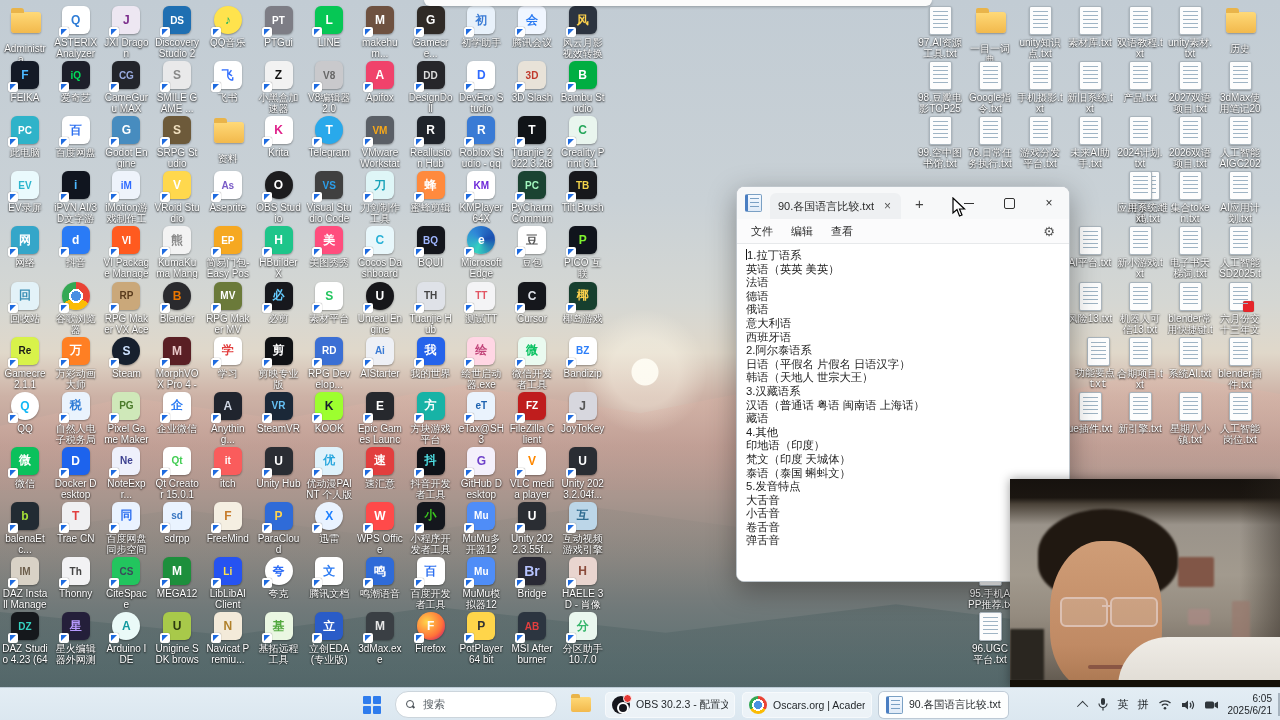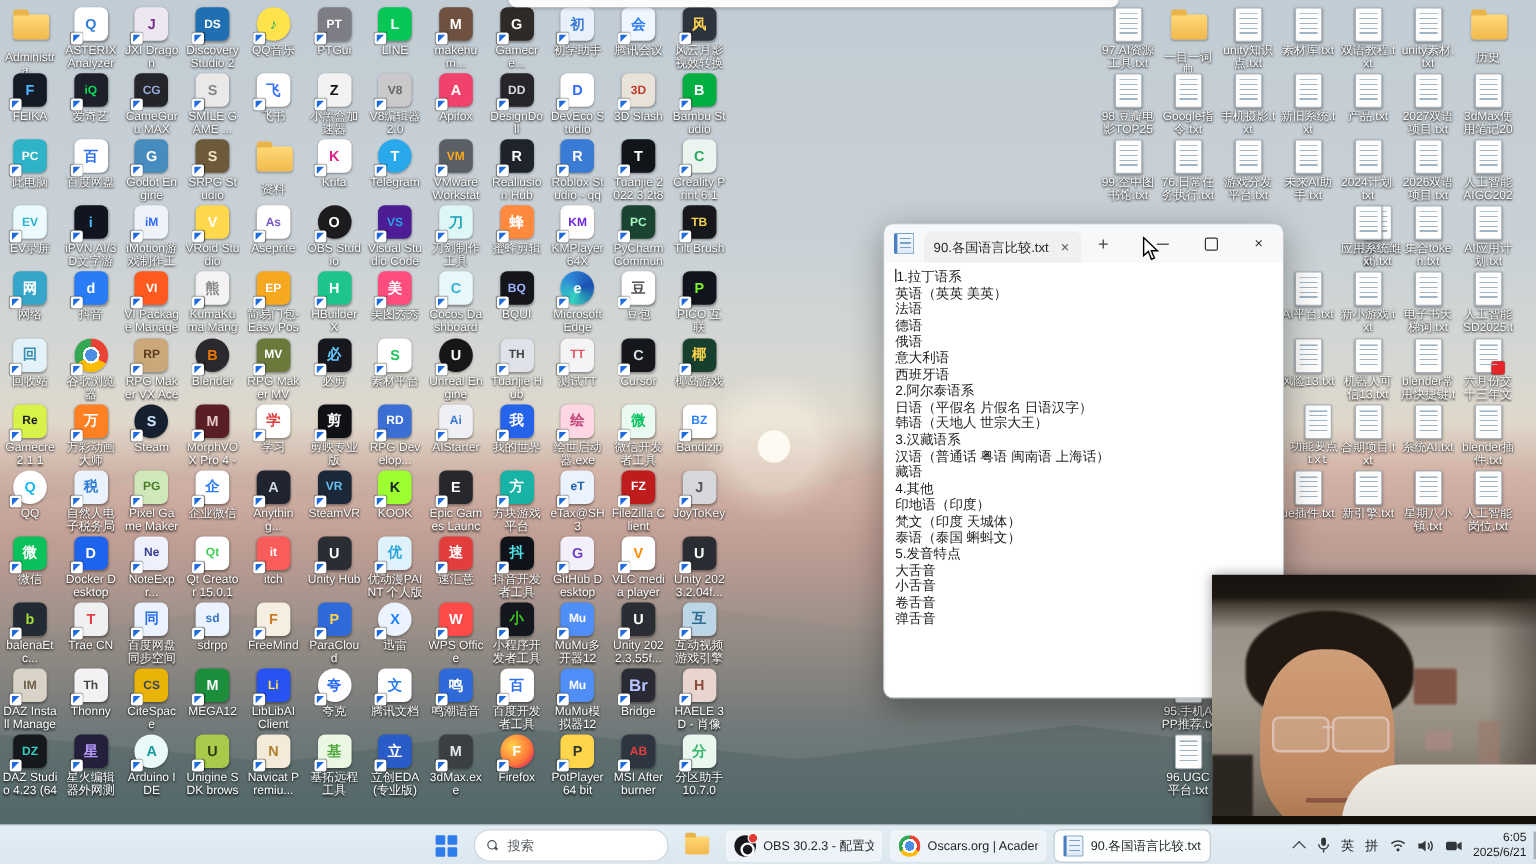--- a/index.html
+++ b/index.html
@@ -506,21 +506,21 @@
         <div class="img">
           <div class="app" style="background: rgb(28, 28, 30); border-radius: 50%;">
             <span style="color: rgb(255, 255, 255);">O</span>
           </div>
           <div class="sc"></div>
         </div>
         <div class="lab">OBS Studio</div>
       </div>
       <div class="icon" style="left: 306.2px; top: 171.3px;">
         <div class="img">
-          <div class="app" style="background: #4c1d95;">
+          <div class="app" style="background: #404040;">
             <span style="color: rgb(43, 158, 234); font-size: 10px;">VS</span>
           </div>
           <div class="sc"></div>
         </div>
         <div class="lab">Visual Studio Code</div>
       </div>
       <div class="icon" style="left: 356.9px; top: 171.3px;">
         <div class="img">
           <div class="app" style="background: rgb(223, 246, 247);">
             <span style="color: rgb(23, 162, 184);">刀</span>
@@ -1224,21 +1224,21 @@
         <div class="img">
           <div class="app" style="background: rgb(242, 242, 244);">
             <span style="color: rgb(68, 68, 68); font-size: 10px;">Th</span>
           </div>
           <div class="sc"></div>
         </div>
         <div class="lab">Thonny</div>
       </div>
       <div class="icon" style="left: 103.4px; top: 557px;">
         <div class="img">
-          <div class="app" style="background: #eab308;">
+          <div class="app" style="background: #22c55e;">
             <span style="color: rgb(58, 74, 90); font-size: 10px;">CS</span>
           </div>
           <div class="sc"></div>
         </div>
         <div class="lab">CiteSpace</div>
       </div>
       <div class="icon" style="left: 154.1px; top: 557px;">
         <div class="img">
           <div class="app" style="background: rgb(29, 143, 60);">
             <span style="color: rgb(255, 255, 255);">M</span>
@@ -1699,20 +1699,26 @@
       <span class="plus">+</span>
       <div class="np-controls">
         <div class="ctl">
             <div class="minbar"></div>
           </div>
         <div class="ctl">
             <div class="maxsq"></div>
           </div>
         <div class="ctl">×</div>
       </div>
+    </div>
+    <div class="np-menubar">
+      <span class="np-menu">文件</span>
+      <span class="np-menu">编辑</span>
+      <span class="np-menu">查看</span>
+      <span class="np-gear">⚙</span>
     </div>
     <div class="np-body">
       <div class="np-text" id="np-text"><div><span class="caret"></span>1.拉丁语系</div><div>英语（英英 美英）</div><div>法语</div><div>德语</div><div>俄语</div><div>意大利语</div><div>西班牙语</div><div>2.阿尔泰语系</div><div>日语（平假名 片假名 日语汉字）</div><div>韩语（天地人 世宗大王）</div><div>3.汉藏语系</div><div>汉语（普通话 粤语 闽南语 上海话）</div><div>藏语</div><div>4.其他</div><div>印地语（印度）</div><div>梵文（印度 天城体）</div><div>泰语（泰国 蝌蚪文）</div><div>5.发音特点</div><div>大舌音</div><div>小舌音</div><div>卷舌音</div><div>弹舌音</div></div>
     </div>
   </div>
 
   <div id="cursor">
     <svg width="15" height="21" viewBox="0 0 15 21">
       <polygon points="1,1 1,16 5,12.5 7.5,19 10,18 7.5,12 12.5,12" fill="#fff" stroke="#000" stroke-width="1.2"></polygon>
     </svg>

